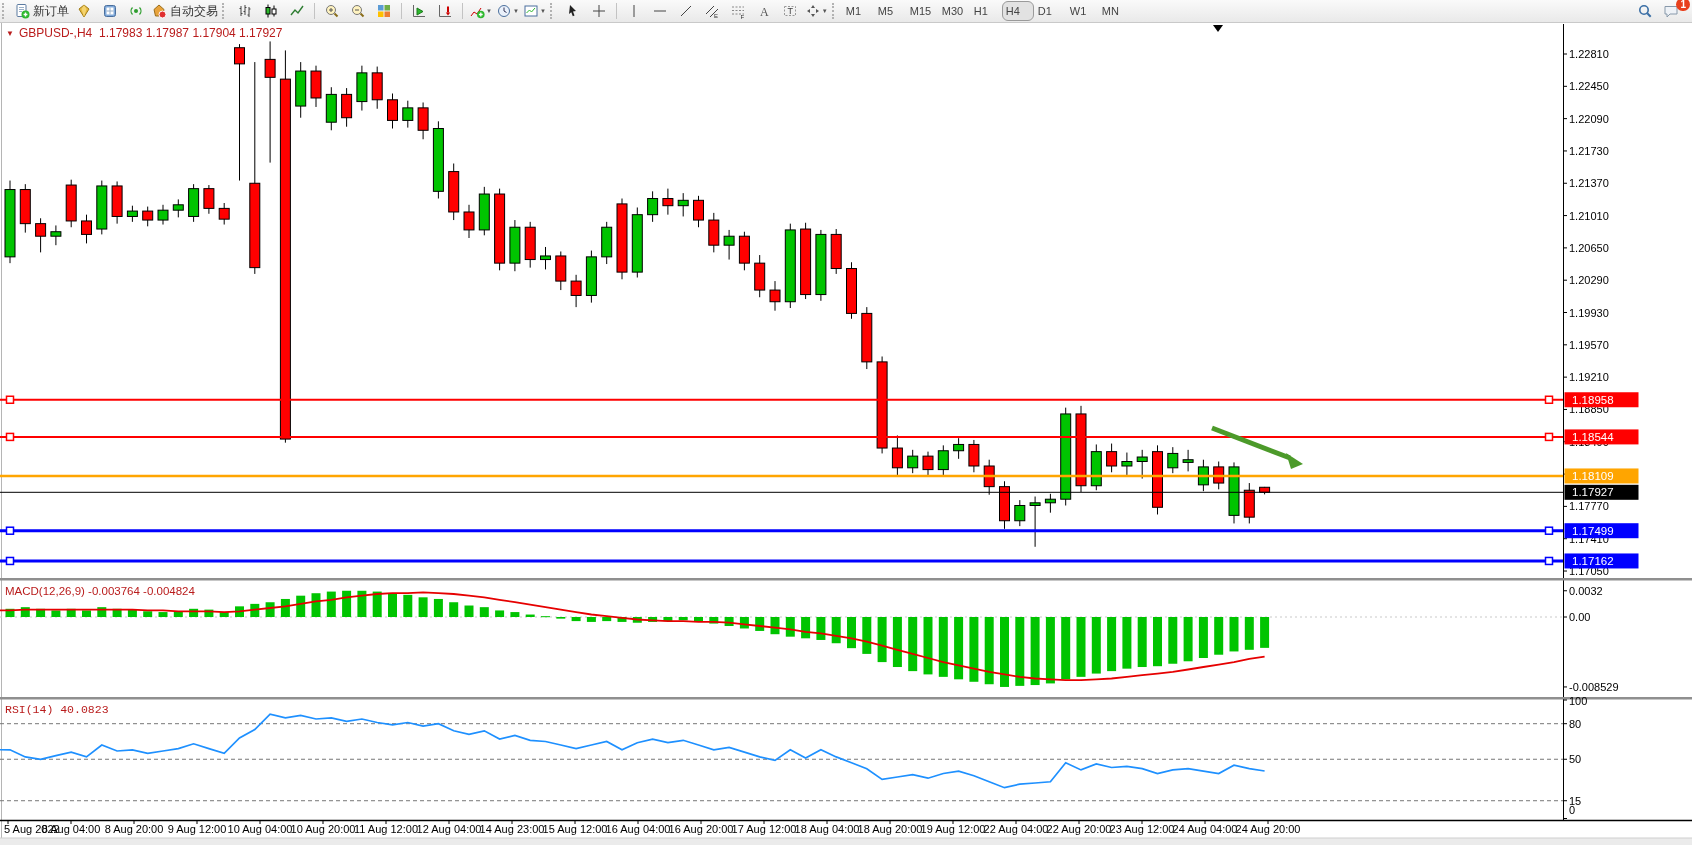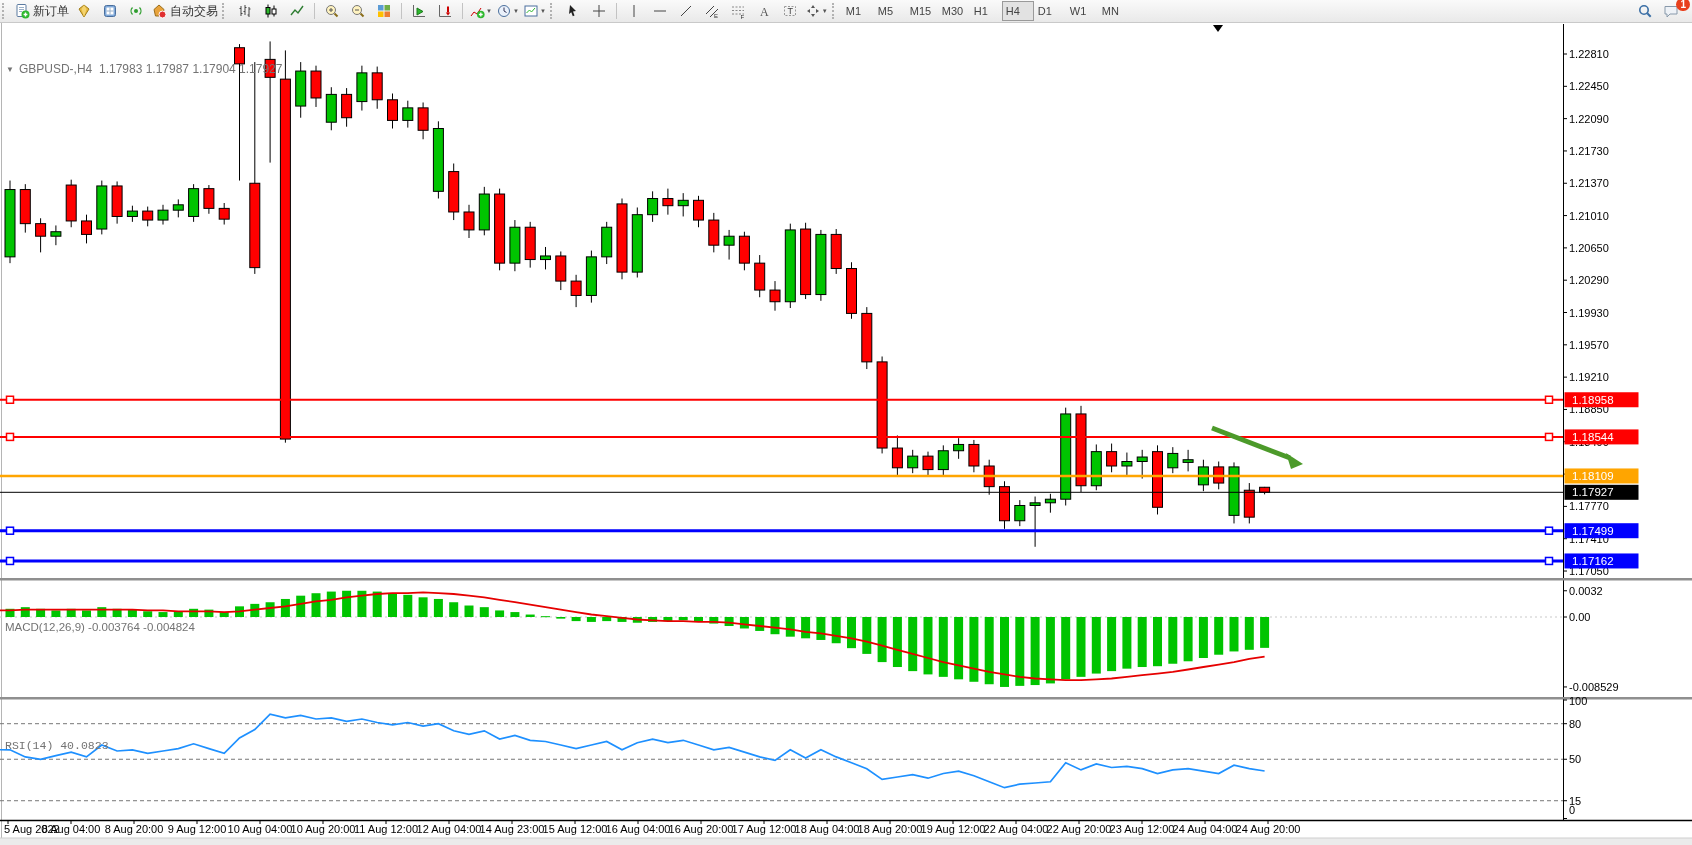--- a/index.html
+++ b/index.html
@@ -12,28 +12,28 @@
            font-size:12px;color:#333;z-index:5;}
   .tbtn{display:inline-flex;align-items:center;justify-content:center;
         height:20px;min-width:22px;padding:0 2px;cursor:default;}
   .tbtn svg{display:block;}
   .tlabel{margin-left:3px;white-space:nowrap;}
   .sep{width:1px;height:16px;background:#c3c3c3;margin:0 4px;}
   .grip{width:4px;height:16px;border-left:2px dotted #b2b2b2;margin:0 4px 0 2px;}
   .dd{font-size:6px;color:#555;margin-left:1px;}
   .tf{font-size:11px;color:#444;min-width:24px;text-align:left;height:18px;
       line-height:18px;padding:0 3px;border:1px solid transparent;}
-  .tf.active{background:#e2e2e2;border:1px solid #9a9a9a;border-radius:0;}
+  .tf.active{background:#e2e2e2;border:1px solid #9a9a9a;border-radius:6px;}
   .spacer{flex:1;}
   .chat-wrap{position:relative;margin-right:8px;}
   .badge{position:absolute;top:-3px;right:-6px;background:#e8401c;color:#fff;
          font-size:10px;font-weight:bold;border-radius:8px;padding:0 4px;
          height:13px;line-height:13px;}
   
-  .overlay{position:absolute;z-index:3;color:#737373;white-space:nowrap;margin-top:36px;}
+  .overlay{position:absolute;z-index:3;color:#b91c1c;white-space:nowrap;}
   .chart-title{left:6px;top:26px;font-size:12px;}
   .chart-title .arr{font-size:8px;margin-right:5px;vertical-align:1px;}
   .ind-label{font-size:11.5px;}
   #plot{position:absolute;left:0;top:0;z-index:1;}
 </style>
 </head>
 <body>
 
 <div class="toolbar">
   <span class="grip"></span>

